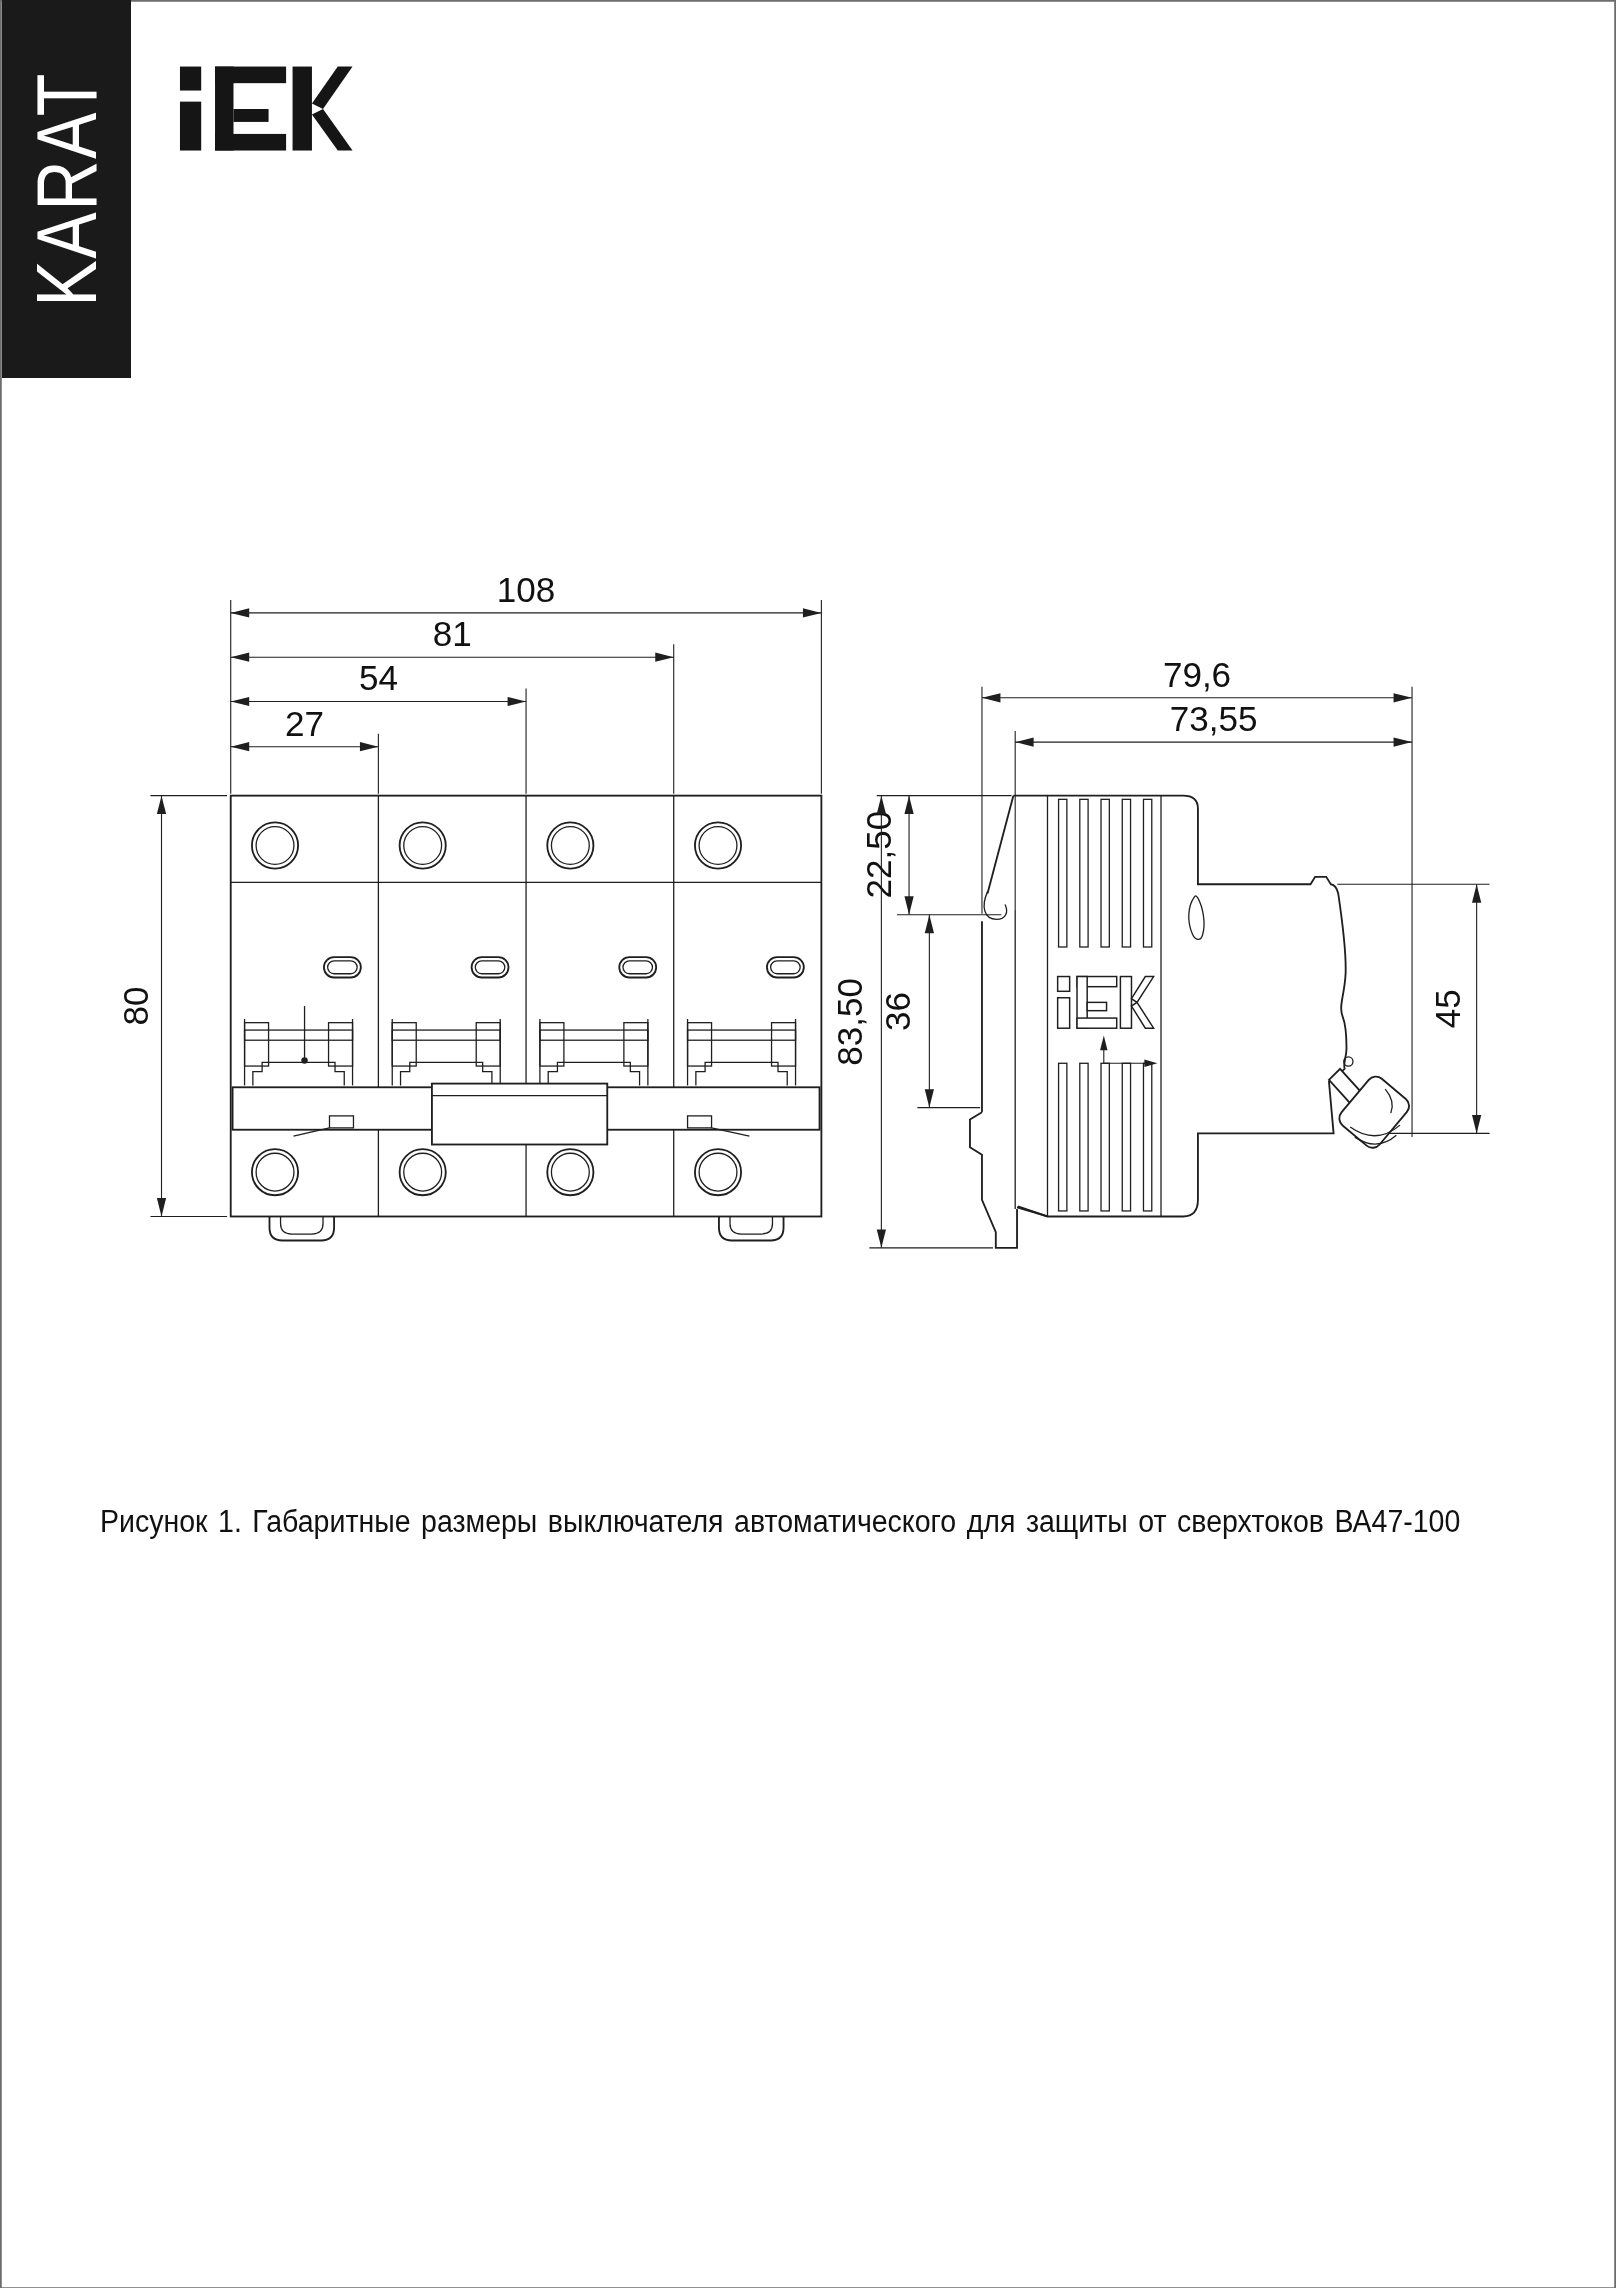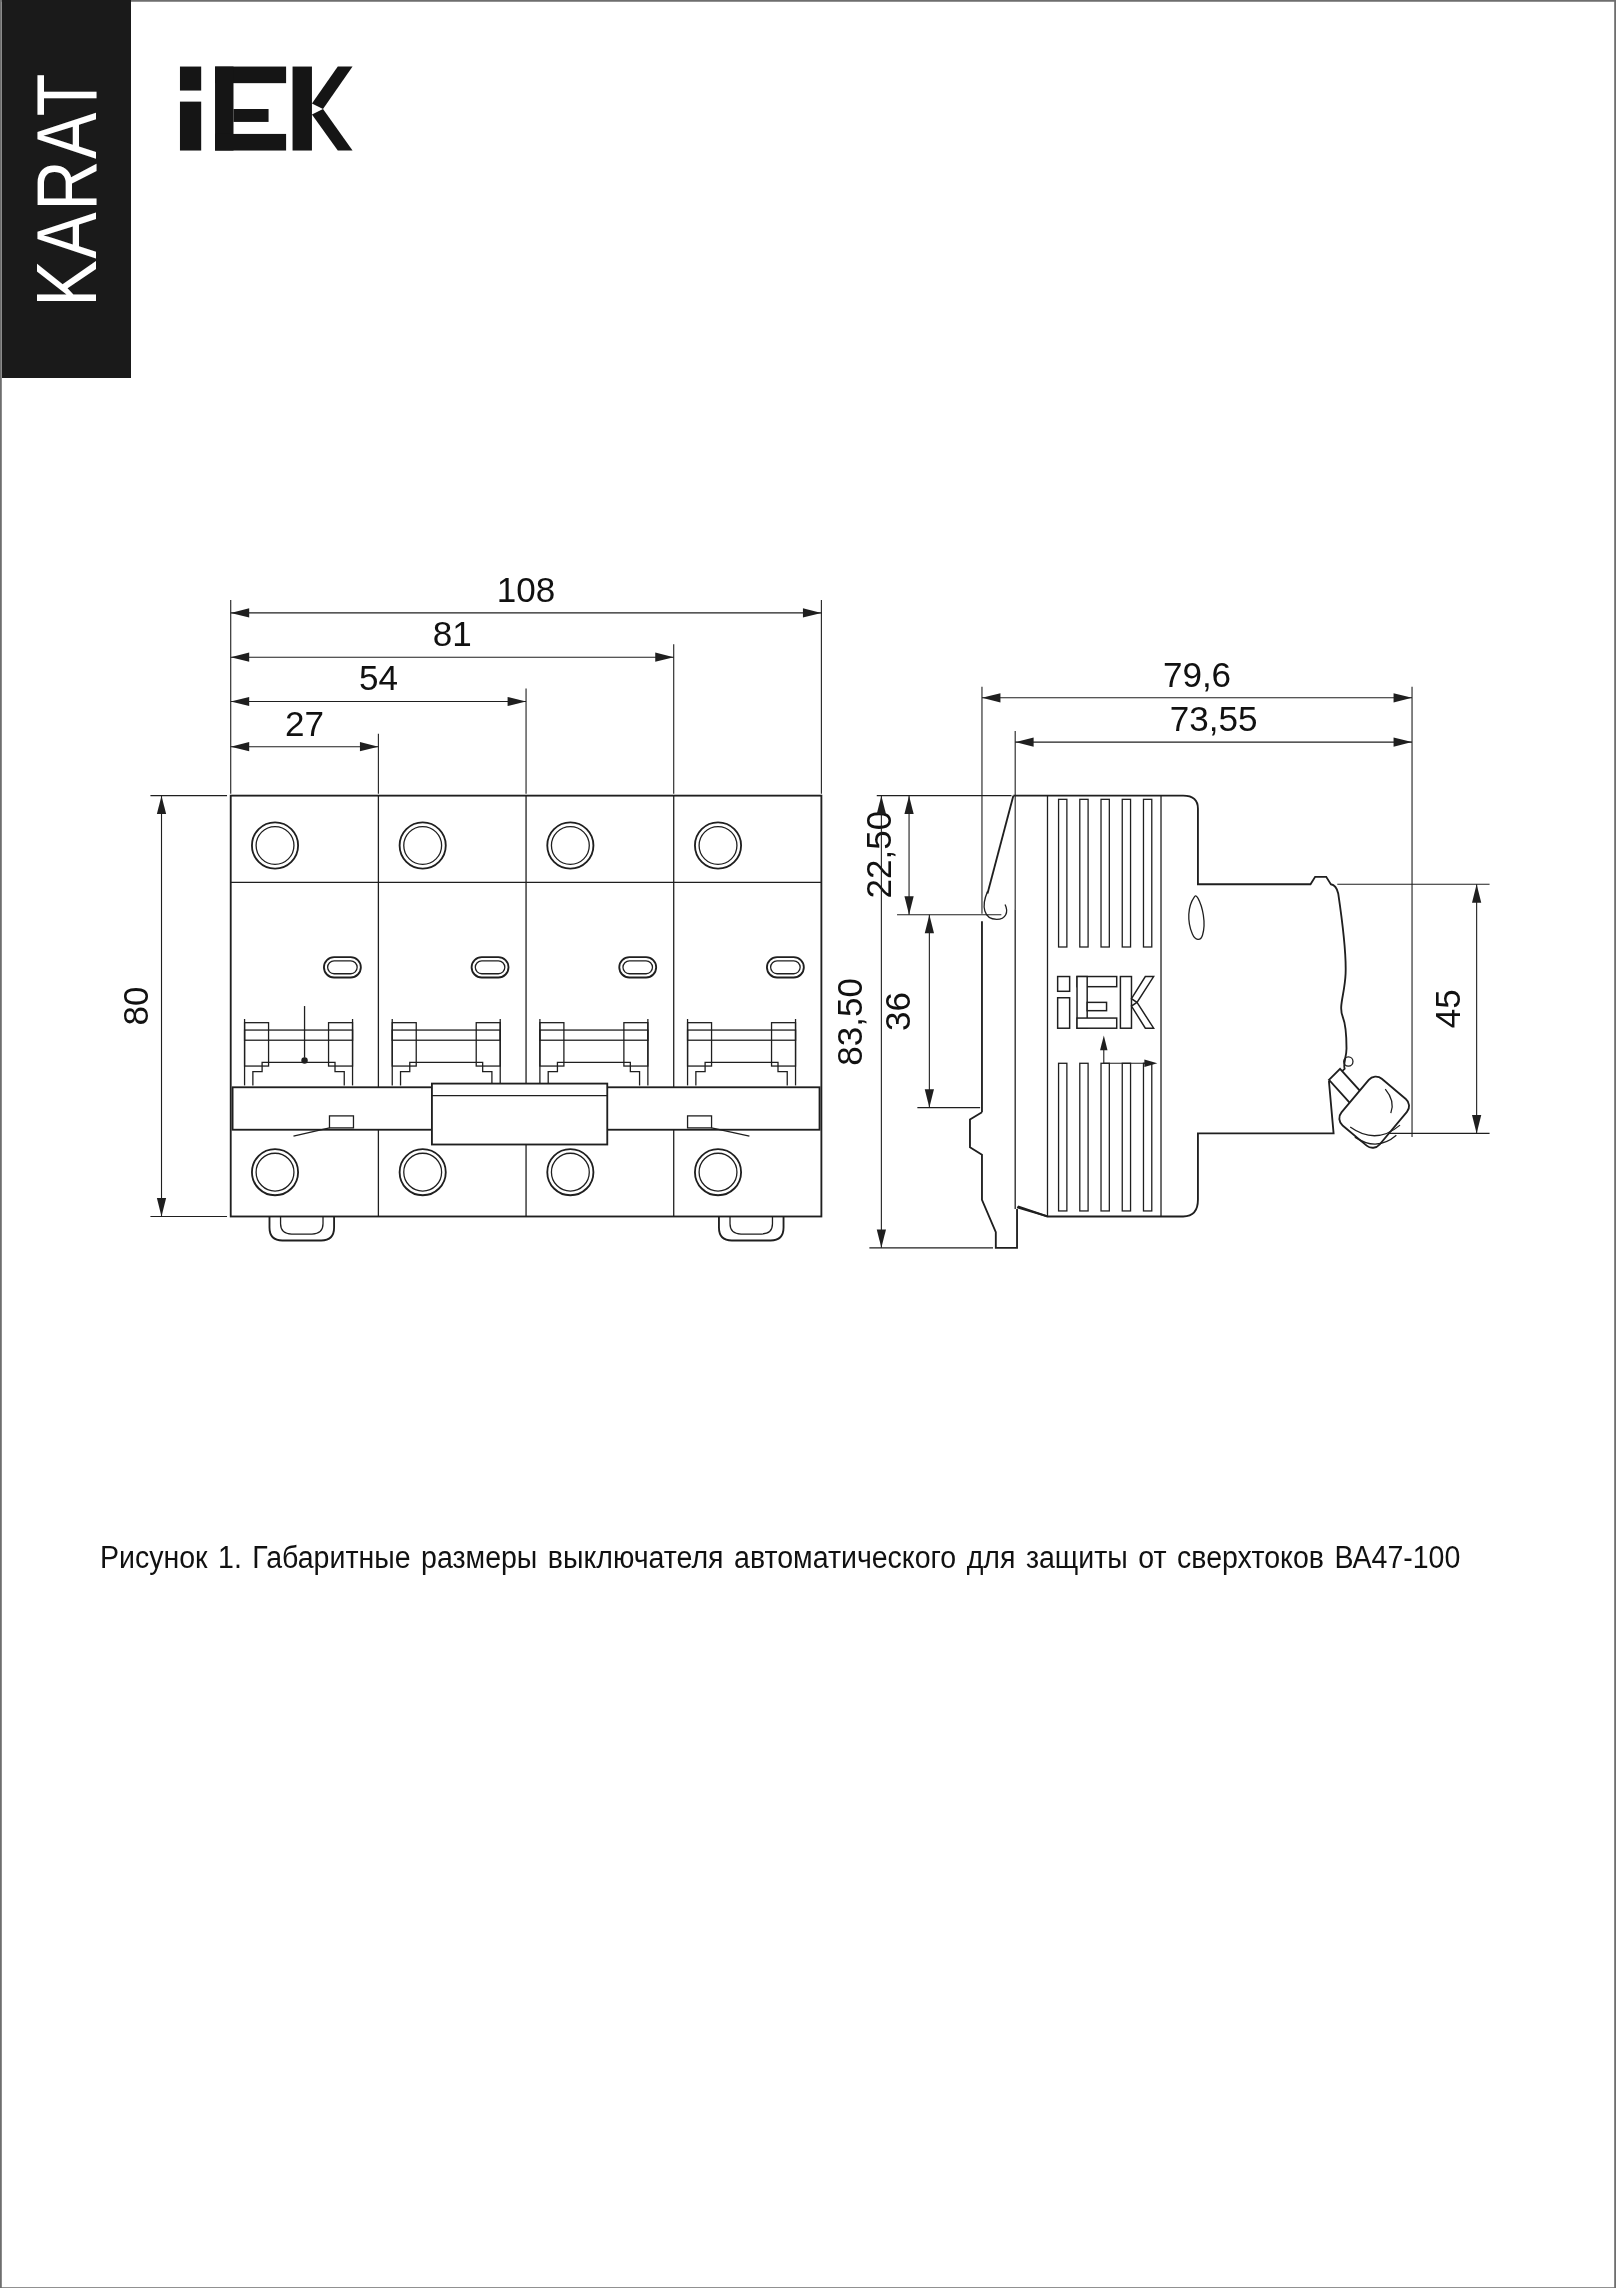--- a/index.html
+++ b/index.html
@@ -16,21 +16,21 @@
     background:#1a1a1a;overflow:hidden;
     display:flex;align-items:center;justify-content:center;
   }
   .banner span{
     color:#ffffff;font-size:85px;line-height:1;letter-spacing:1.8px;
     transform:rotate(-90deg) scale(0.82,1);
     white-space:nowrap;
   }
   .drawing-svg{position:absolute;left:0;top:0;}
   .caption{
-    position:absolute;left:100px;top:1540px;width:1495px;
+    position:absolute;left:100px;top:1504px;width:1495px;
     font-size:31px;color:#111;white-space:nowrap;
   }
   .caption span{
     display:inline-block;transform:scaleX(0.92);transform-origin:left center;
     word-spacing:2.8px;
   }
   
   .ln{stroke:#1f1f1f;stroke-width:2;fill:none;}
   .ln-thin{stroke:#1f1f1f;stroke-width:1.4;fill:none;}
   .dim{stroke:#1f1f1f;stroke-width:1.2;fill:none;}

